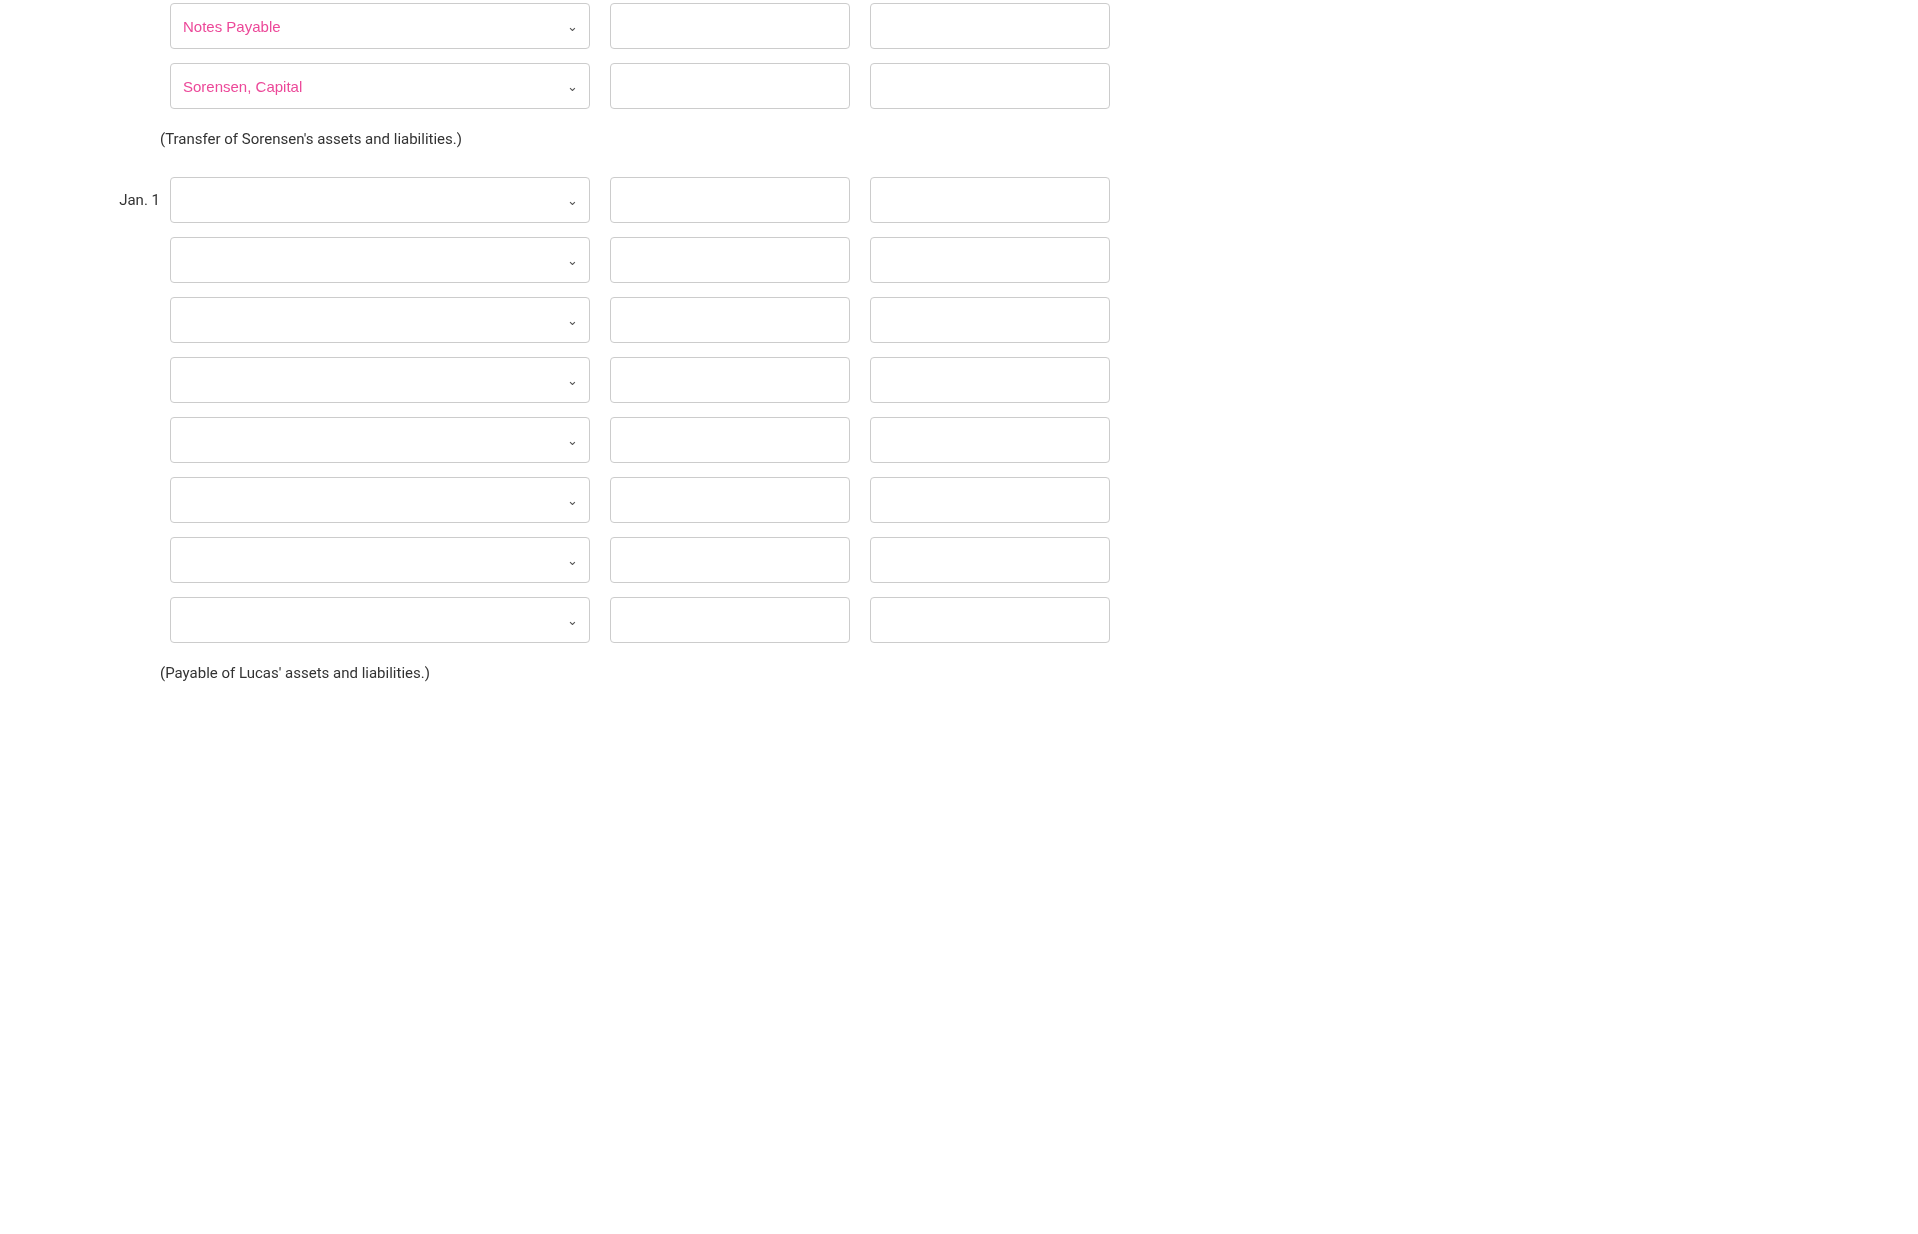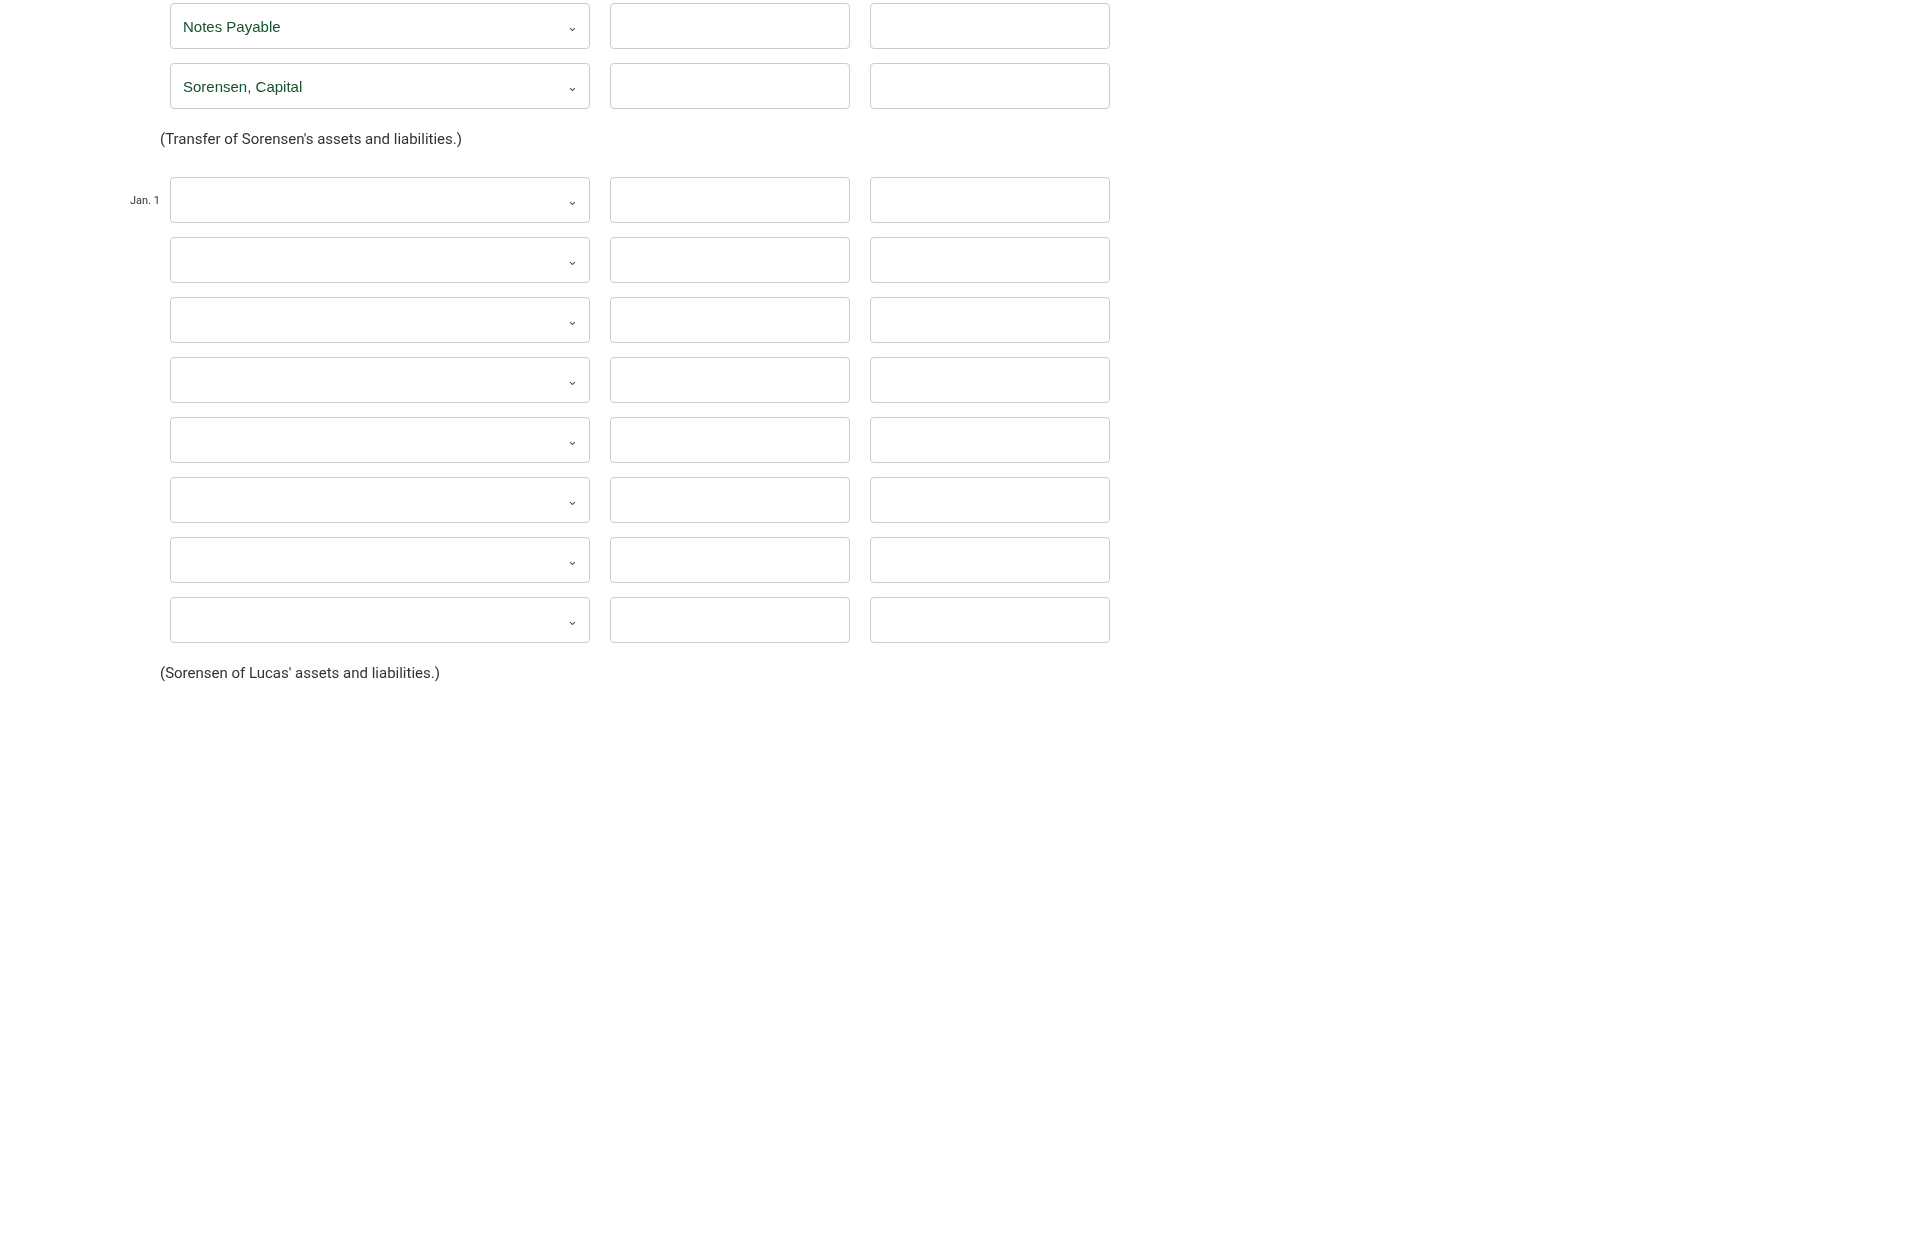--- a/index.html
+++ b/index.html
@@ -29,41 +29,41 @@
     .journal-row {
       display: flex;
       align-items: center;
       margin-bottom: 8px;
       min-height: 52px;
     }
 
     .date-cell {
       width: 130px;
       min-width: 130px;
-      font-size: 11px;
+      font-size: 15px;
       color: #333;
       padding-right: 10px;
       text-align: right;
     }
 
     .account-select-wrapper {
       position: relative;
       width: 420px;
       min-width: 420px;
     }
 
     .account-select {
       width: 100%;
       height: 46px;
       border: 1px solid #ccc;
       border-radius: 4px;
       background: #fff;
       padding: 0 36px 0 12px;
       font-size: 15px;
-      color: #14532d;
+      color: #ec4899;
       appearance: none;
       -webkit-appearance: none;
       cursor: pointer;
       outline: none;
     }
 
     .chevron-icon {
       position: absolute;
       right: 12px;
       top: 50%;
@@ -221,16 +221,16 @@
       <div class="account-select-wrapper">
         <select class="account-select">
           <option value=""></option>
         </select>
         <span class="chevron-icon">⌄</span>
       </div>
       <input type="text" class="amount-input" value="" style="">
       <input type="text" class="amount-input" value="" style="">
     </div>
 
-    <div class="note-text">(Sorensen of Lucas' assets and liabilities.)</div>
+    <div class="note-text">(Payable of Lucas' assets and liabilities.)</div>
 
   </div>
 </div>
 
 </body></html>

